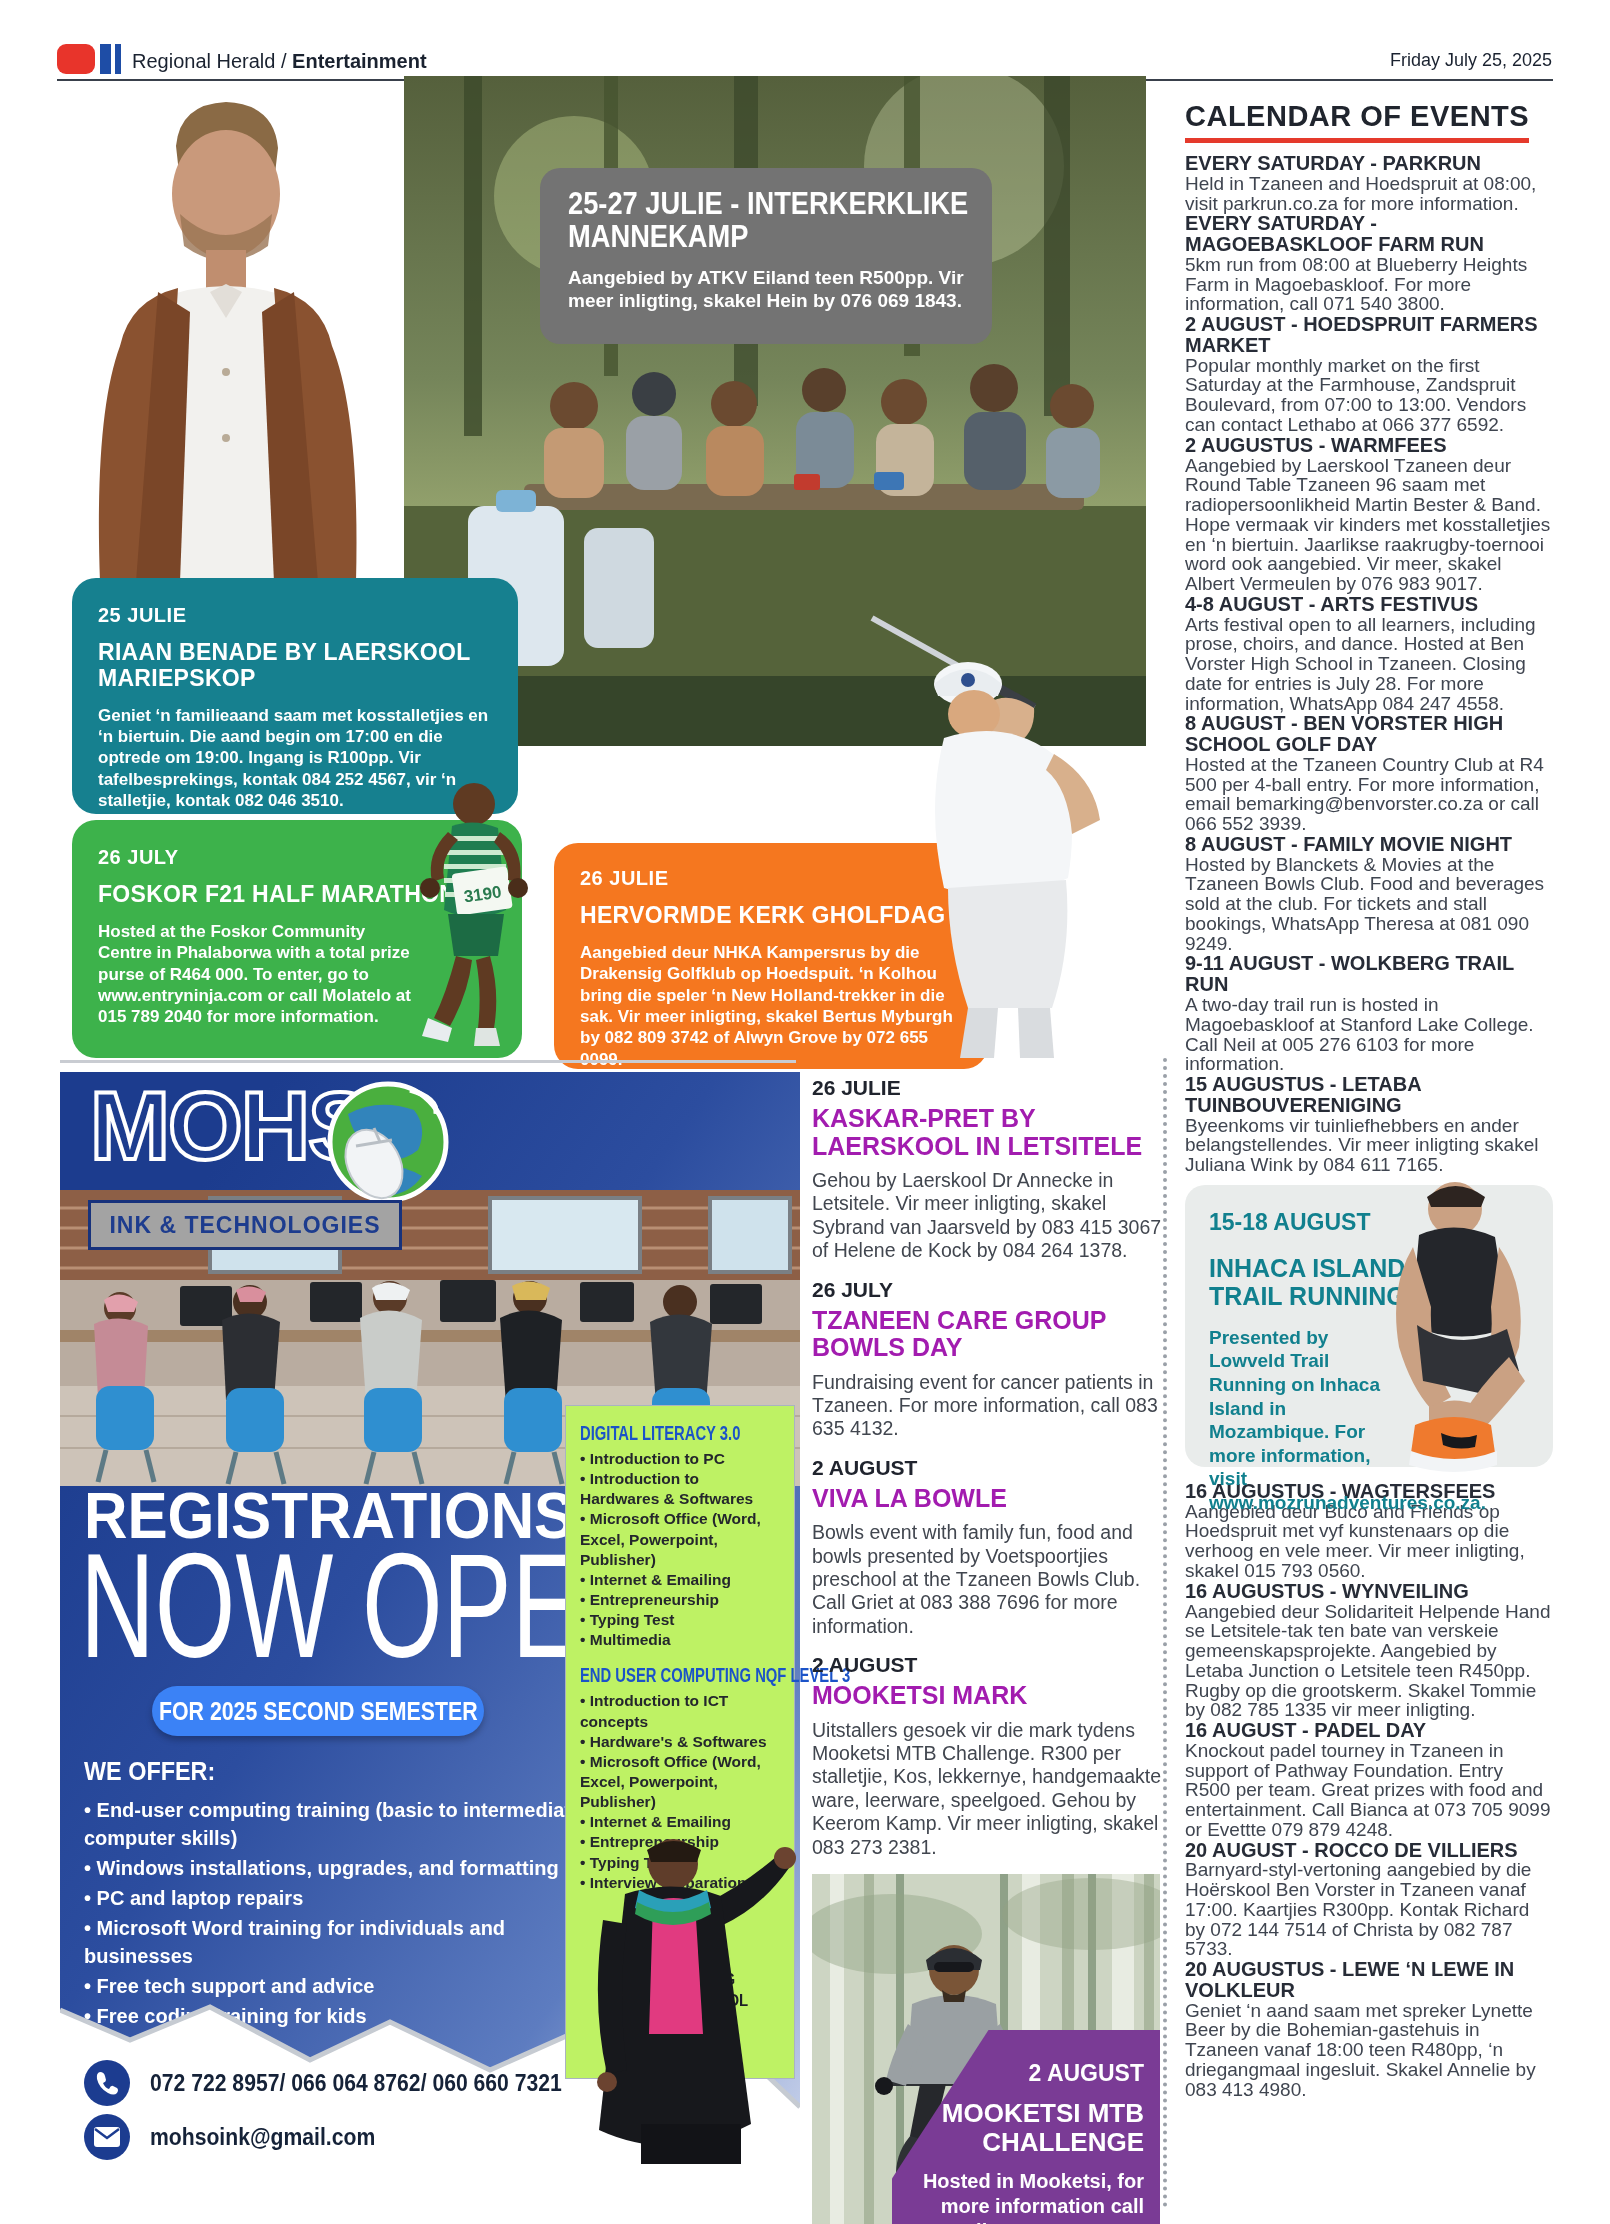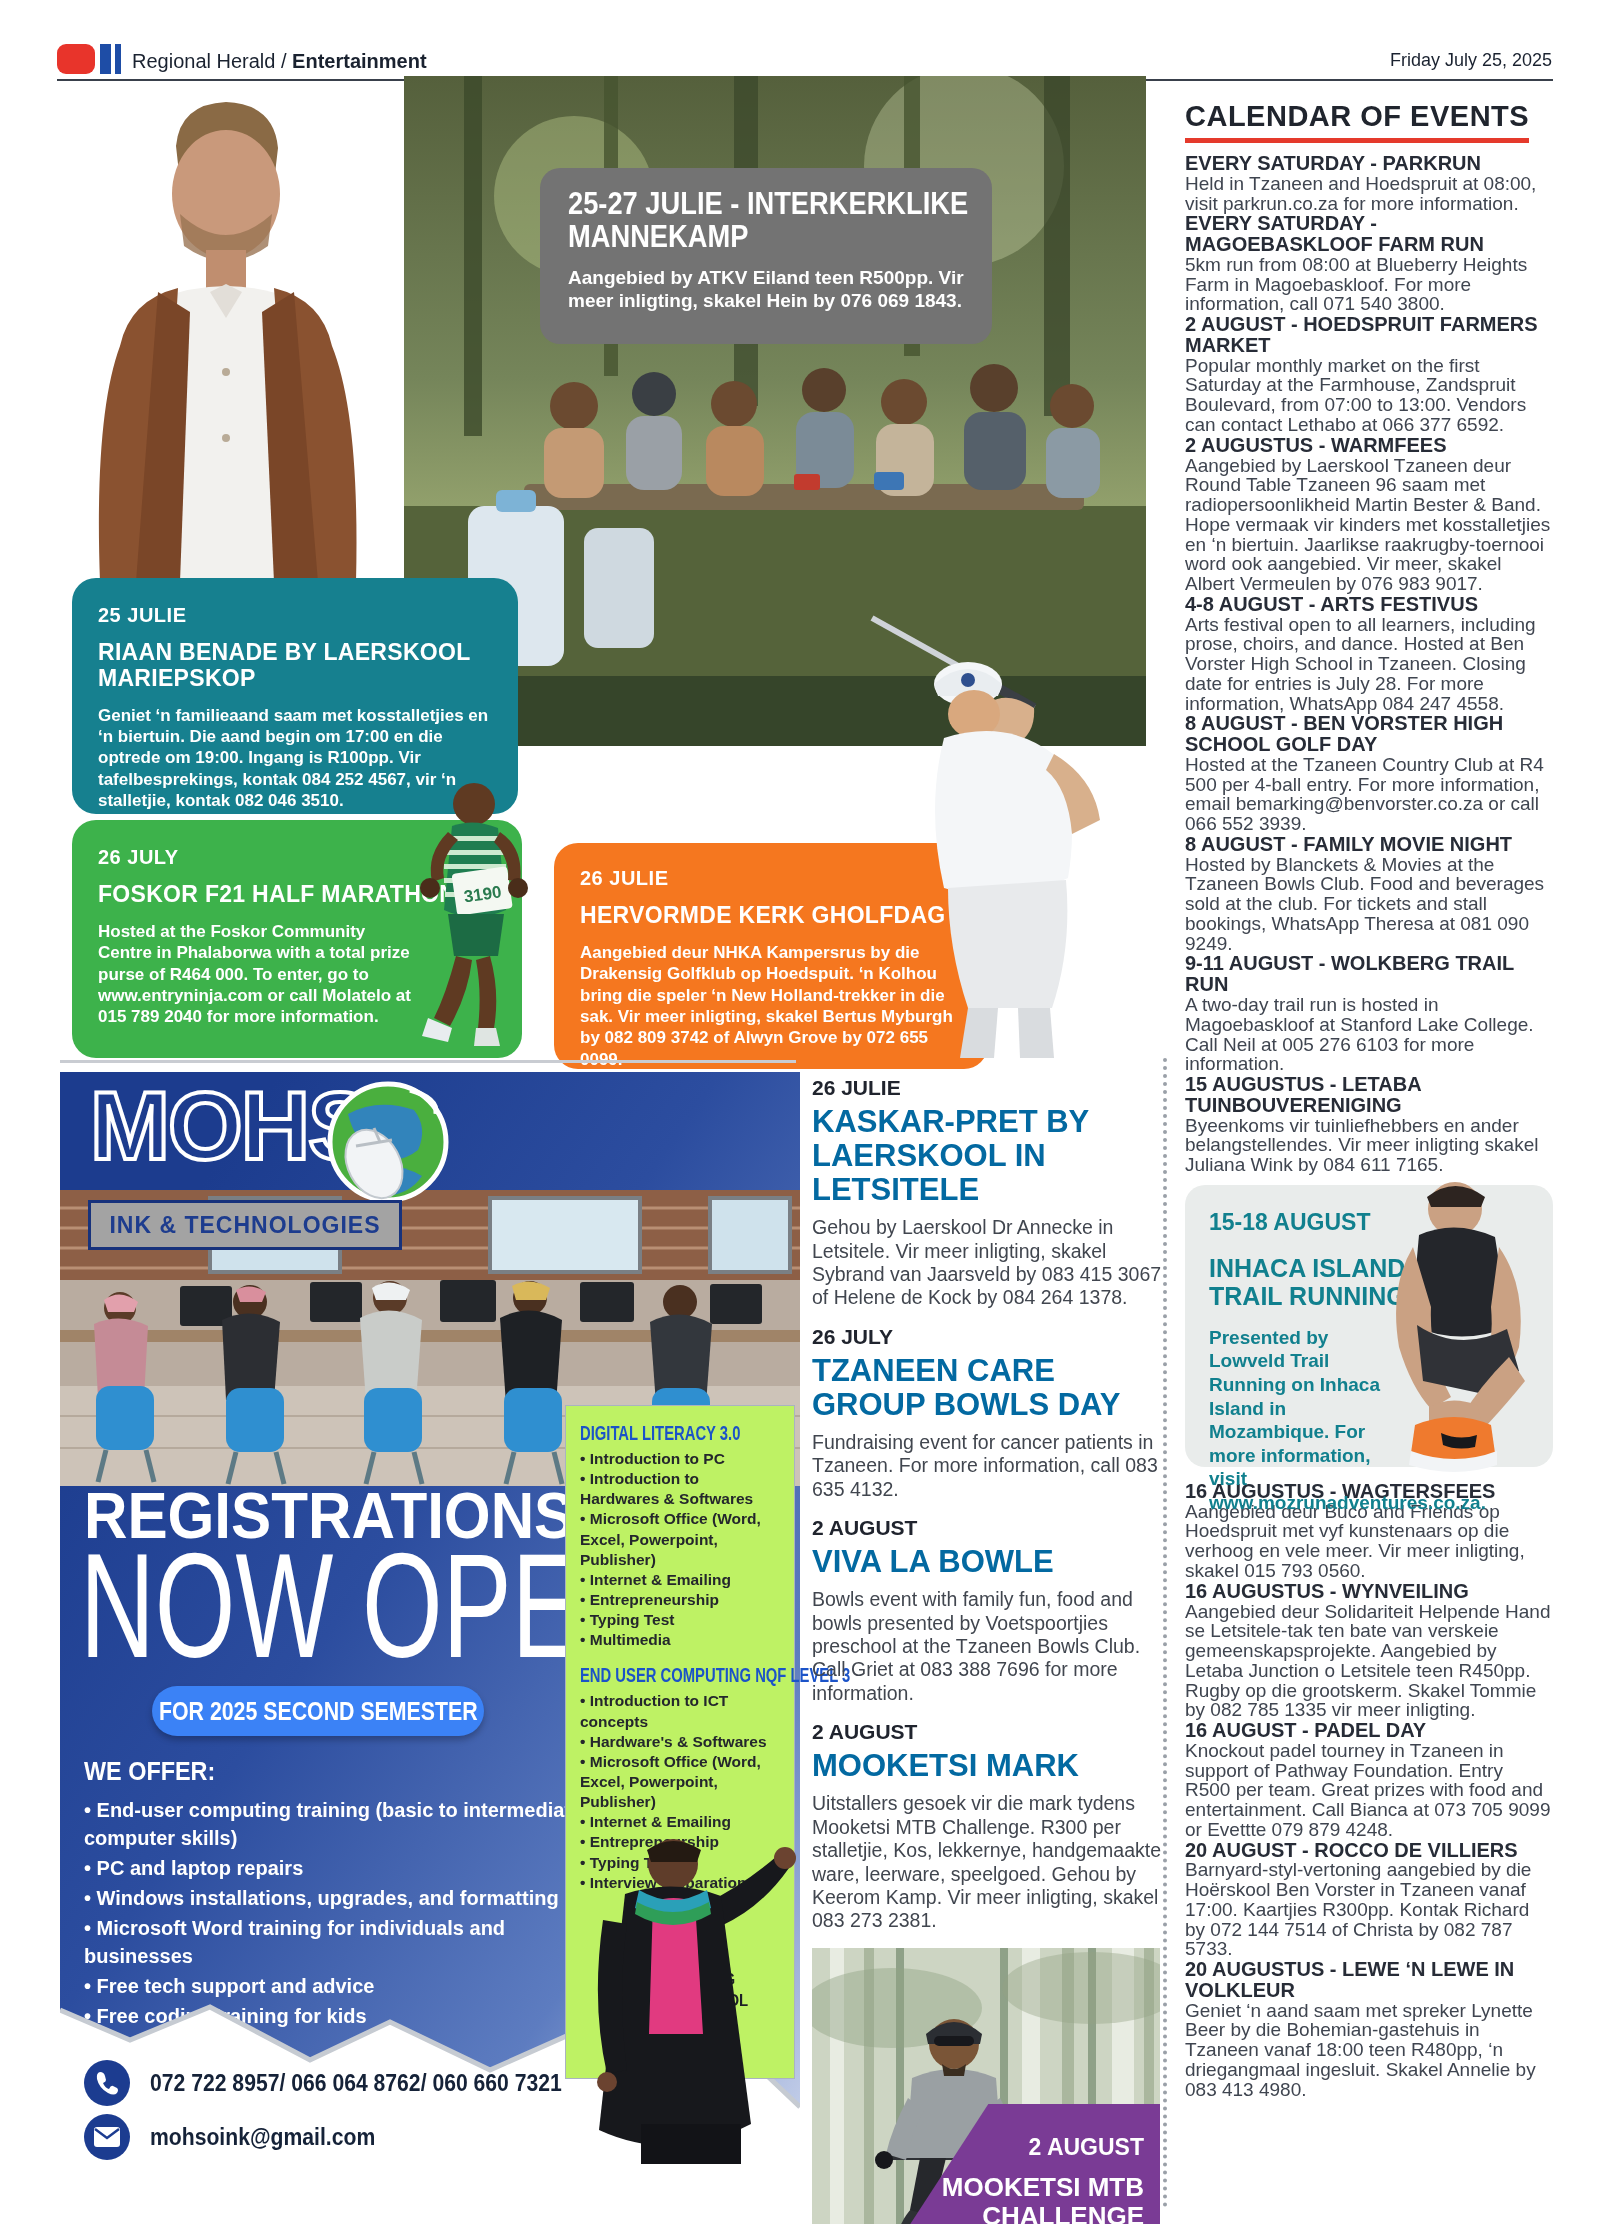--- a/index.html
+++ b/index.html
@@ -37,21 +37,21 @@
   .cal-body{font-size:19px;line-height:1.04;color:#3f4550;}
   .inhaca{position:relative;margin:10px 0 14px 0;background:#e9eceb;border-radius:20px;height:282px;padding:24px;box-sizing:border-box;color:#11808e;}
   .inhaca .idate{font-weight:800;font-size:23px;}
   .inhaca .ititle{font-weight:800;font-size:25px;line-height:1.12;margin-top:18px;width:62%;}
   .inhaca .ibody{font-weight:800;font-size:19px;line-height:1.24;margin-top:16px;width:58%;}
   .inhaca svg{position:absolute;right:-6px;top:-28px;}
 
   
   .midcol{left:812px;top:1076px;width:352px;}
   .mid-date{font-weight:800;font-size:21px;color:#20242e;margin-bottom:5px;}
-  .mid-title{font-weight:800;font-size:31px;line-height:1.1;color:#0369a1;margin-bottom:9px;}
+  .mid-title{font-weight:800;font-size:25px;line-height:1.1;color:#a21caf;margin-bottom:9px;}
   .mid-body{font-size:19.5px;line-height:1.2;color:#41464f;margin-bottom:15px;}
   .mtb{position:relative;width:348px;height:412px;margin-top:4px;overflow:hidden;}
   .mtb-overlay{position:absolute;right:0;bottom:0;width:268px;height:256px;background:#7a3b95;
                clip-path:polygon(36% 0,100% 0,100% 100%,0 100%,0 58%);
                color:#fff;text-align:right;box-sizing:border-box;padding:30px 16px 14px 0;}
   .mtb-date{font-weight:800;font-size:23px;}
   .mtb-title{font-weight:800;font-size:26px;line-height:1.12;margin-top:12px;}
   .mtb-body{font-weight:bold;font-size:20px;line-height:1.25;margin-top:12px;}
   .vdots{left:1163px;top:1058px;height:1150px;width:0;border-left:4px dotted #9aa0a8;}
 
@@ -324,22 +324,22 @@
     </div>
 
     <div class="ad-h1">REGISTRATIONS</div>
     <div class="ad-h2">NOW OPEN</div>
     <div class="ad-pill">
         <span>FOR 2025 SECOND SEMESTER</span>
       </div>
     <div class="ad-offer-label">WE OFFER:</div>
     <ul class="ad-offers">
       <li>End-user computing training (basic to intermediate computer skills)</li>
+      <li>Windows installations, upgrades, and formatting</li>
       <li>PC and laptop repairs</li>
-      <li>Windows installations, upgrades, and formatting</li>
       <li>Microsoft Word training for individuals and businesses</li>
       <li>Free tech support and advice</li>
       <li>Free coding training for kids</li>
     </ul>
 
     <svg class="tear" width="740" height="1092" viewBox="0 0 740 1092">
       <polygon points="0,938 70,968 150,935 250,988 330,950 430,998 520,958 600,1008 680,978 740,1035 740,1092 0,1092" fill="#ffffff"></polygon>
       <polyline points="0,938 70,968 150,935 250,988 330,950 430,998 520,958 600,1008 680,978 740,1035" fill="none" stroke="#c6cbd2" stroke-width="5"></polyline>
     </svg>
 

